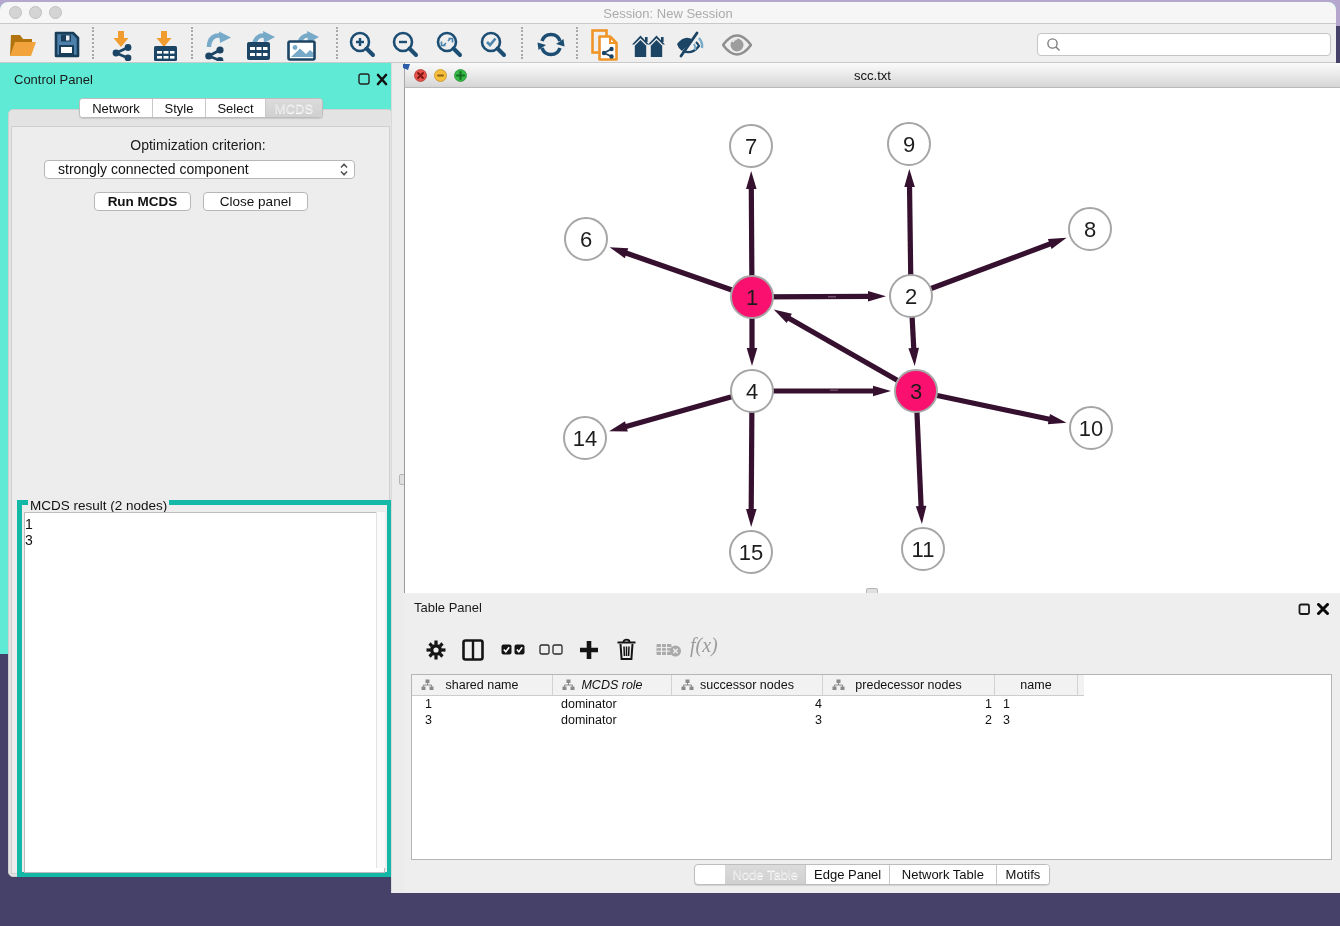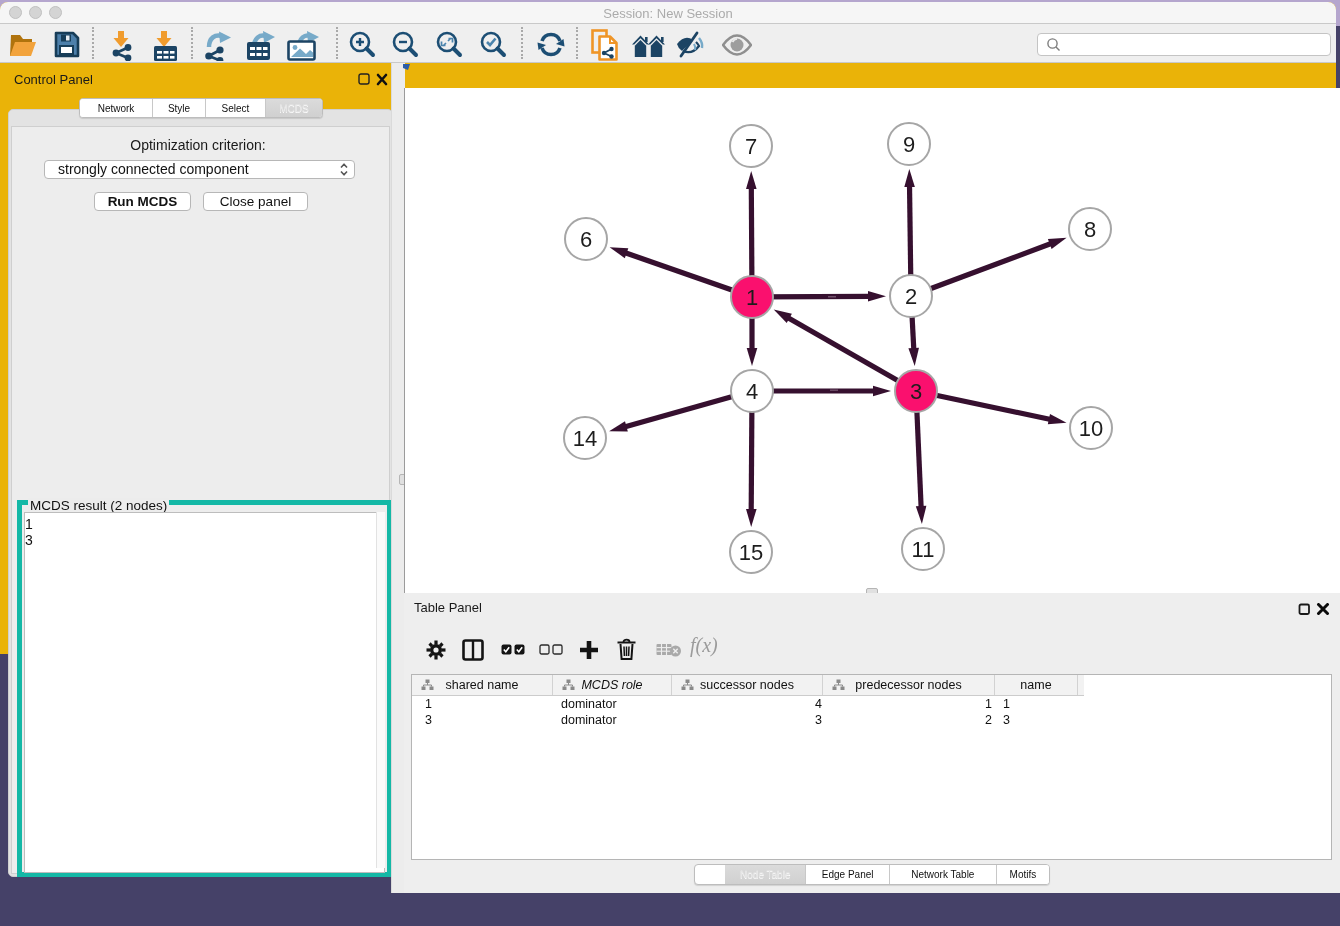--- a/index.html
+++ b/index.html
@@ -1,31 +1,31 @@
 <!DOCTYPE html>
 <html><head>
 <meta charset="utf-8">
 <style>
 html,body{margin:0;padding:0;}
 body{width:1340px;height:926px;background:#454168;font-family:"Liberation Sans",sans-serif;overflow:hidden;position:relative;}
 .abs{position:absolute;}
-#win{left:0;top:2px;width:1336px;height:652px;background:#eab308;border-radius:8px 8px 0 0;z-index:1;}
+#win{left:0;top:2px;width:1336px;height:652px;background:#5eead4;border-radius:8px 8px 0 0;z-index:1;}
 #titlebar{left:0;top:0;width:1336px;height:21px;background:#f6f6f6;border-radius:8px 8px 0 0;border-bottom:1px solid #c9c9c9;}
 .tl{width:11px;height:11px;border-radius:50%;background:#d4d4d4;border:1px solid #c0c0c0;top:3.5px;}
 #wtitle{width:100%;text-align:center;top:4px;font-size:13px;color:#ababab;}
 #toolbar{left:0;top:22px;width:1336px;height:38px;background:#efefef;border-bottom:1px solid #c9c9c9;}
 .sep{top:3px;height:32px;width:0;border-left:2px dotted #a9a9a9;}
 #searchbox{left:1037px;top:8px;width:292px;height:21px;background:#fff;border:1px solid #c4c4c4;border-radius:4px;}
 
 #cpanel{left:0;top:61px;width:396px;height:830px;}
 #cphead{left:14px;top:9px;font-size:13px;color:#1a1a1a;}
 #tabpane{left:8px;top:46px;width:383px;height:766px;background:#e3e3e3;border:1px solid #d0d0d0;border-radius:5px;}
 #mcdsinner{left:2px;top:16px;width:377px;height:746px;background:#ededed;border:1px solid #cfcfcf;}
 .tabrow{display:flex;border:1px solid #bdbdbd;border-radius:4px;overflow:hidden;background:#fff;height:18px;box-shadow:0 1px 1px rgba(0,0,0,0.12);}
-.tabrow .tab{font-size:10px;color:#111;background:#fff;display:flex;align-items:center;justify-content:center;border-right:1px solid #c8c8c8;}
+.tabrow .tab{font-size:13px;color:#111;background:#fff;display:flex;align-items:center;justify-content:center;border-right:1px solid #c8c8c8;}
 .tabrow .tab:last-child{border-right:none;}
 .tab.gray{background:linear-gradient(#dbdbdb,#d0d0d0);color:#e2e2e2;text-shadow:0 1px 0 #fcfcfc;}
 #cptabs{left:79px;top:35px;width:242px;}
 #optlabel{left:0;top:74px;width:396px;text-align:center;font-size:14px;color:#1a1a1a;}
 #dropdown{left:44px;top:97px;width:296px;height:17px;background:#fff;border:1px solid #b7b7b7;border-radius:4px;font-size:14px;color:#111;line-height:17px;padding-left:13px;}
 .btn{background:#fff;border:1px solid #b7b7b7;border-radius:4px;font-size:13.5px;color:#111;text-align:center;line-height:17px;height:17px;}
 #runbtn{left:94px;top:129px;width:95px;font-weight:bold;}
 #closebtn{left:203px;top:129px;width:103px;}
 #fieldset{left:17px;top:437px;width:365px;height:367px;border:5px solid #14b8a6;}
 #fslabel{left:6px;top:-7px;background:#ececec;font-size:13.5px;color:#111;padding:0 2px;}
@@ -236,20 +236,35 @@
       <div id="fswhite" class="abs">1<br>3</div>
       <div id="fsscroll" class="abs"></div>
     </div>
   </div>
   <div id="divider" class="abs"></div>
   <div id="divknob" class="abs"></div>
   <div id="netframe" class="abs">
     <svg class="abs" style="left:-1px;top:1px;z-index:9;" width="7" height="6" viewBox="0 0 7 6">
         <path d="M0 0 H7 L5 6 L0 4 Z" fill="#2b5da8"></path>
       </svg>
+    <div id="nettitle" class="abs">
+      <svg class="abs jtl" style="left:9px;" width="13" height="13" viewBox="0 0 13 13">
+          <circle cx="6.5" cy="6.5" r="6" fill="#e8504a" stroke="#b03e39" stroke-width="0.8"></circle>
+          <path d="M4 4 L9 9 M9 4 L4 9" stroke="#7c1512" stroke-width="1.8" stroke-linecap="round"></path>
+        </svg>
+      <svg class="abs jtl" style="left:29px;" width="13" height="13" viewBox="0 0 13 13">
+          <circle cx="6.5" cy="6.5" r="6" fill="#f6bE3a" stroke="#c59327" stroke-width="0.8"></circle>
+          <rect x="3" y="5.4" width="7" height="2.2" rx="1" fill="#8a6414"></rect>
+        </svg>
+      <svg class="abs jtl" style="left:49px;" width="13" height="13" viewBox="0 0 13 13">
+          <circle cx="6.5" cy="6.5" r="6" fill="#35b946" stroke="#2a9136" stroke-width="0.8"></circle>
+          <path d="M6.5 3 L6.5 10 M3 6.5 L10 6.5" stroke="#166b20" stroke-width="2" stroke-linecap="round"></path>
+        </svg>
+      <div id="netname" class="abs">scc.txt</div>
+    </div>
     <div id="canvas" class="abs">
       <svg width="935" height="505" viewBox="0 0 935 505">
         <g stroke="#36102f" stroke-width="5.2">
           <line x1="347" y1="209" x2="346.3" y2="98.0"></line>
           <line x1="347" y1="209" x2="218.8" y2="164.2"></line>
           <line x1="347" y1="209" x2="466.0" y2="208.3"></line>
           <line x1="347" y1="209" x2="347.0" y2="263.0"></line>
           <line x1="506" y1="208" x2="504.5" y2="96.0"></line>
           <line x1="506" y1="208" x2="647.5" y2="155.0"></line>
           <line x1="506" y1="208" x2="508.9" y2="263.1"></line>

